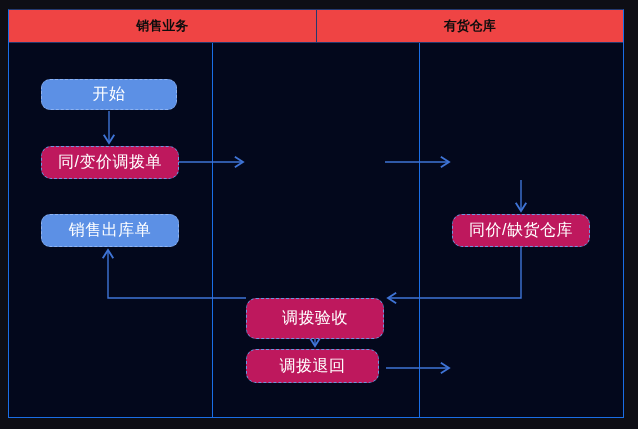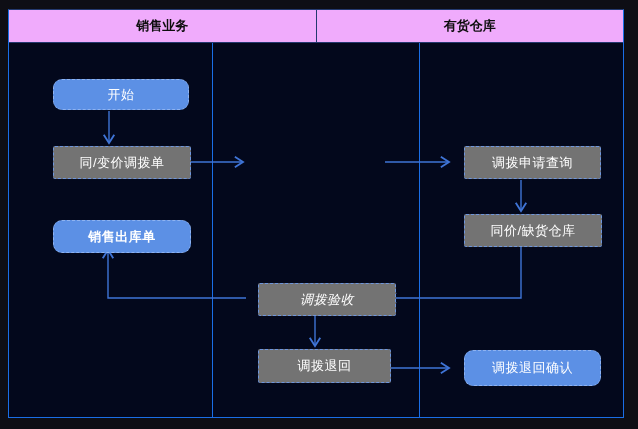--- a/index.html
+++ b/index.html
@@ -1,36 +1,36 @@
 <!DOCTYPE html>
 <html><head>
 <meta charset="utf-8">
 <style>
   html,body{margin:0;padding:0;width:638px;height:429px;background:#0e0e15;overflow:hidden;
     font-family:"Liberation Sans","DejaVu Sans",sans-serif;}
   .stage{position:absolute;left:0;top:0;width:638px;height:429px;}
   .table{position:absolute;left:8px;top:9px;width:616px;height:409px;box-sizing:border-box;
     background:#03081c;border:1px solid #1a6ee6;border-top:1px solid #24396f;}
   .lane-headers{position:absolute;left:0;top:0;right:0;height:33px;display:flex;
-    background:#f0abfc;border-bottom:1px solid #24396f;box-sizing:border-box;}
+    background:#ef4444;border-bottom:1px solid #24396f;box-sizing:border-box;}
   .lane-header{flex:1;display:flex;align-items:center;justify-content:center;
     font-size:13px;font-weight:bold;color:#0d0d0d;border-right:1px solid #24396f;box-sizing:border-box;}
   .lane-header:last-child{border-right:none;}
   .vline{position:absolute;top:33px;bottom:0;width:1px;background:#1a6ee6;}
   .vline.v1{left:203px;}
   .vline.v2{left:410px;}
   .node{position:absolute;display:flex;align-items:center;justify-content:center;
-    box-sizing:border-box;color:#ffffff;font-size:13px;letter-spacing:.5px;text-align:right;margin-left:12px;}
-  .node.deep{background:#737373;border:1px dashed #6d95dd;border-radius:2px;}
+    box-sizing:border-box;color:#ffffff;font-size:16px;letter-spacing:.5px;text-align:right;}
+  .node.deep{background:#be185d;border:1px dashed #6d95dd;border-radius:10px;}
   .node.light{background:#5c90e5;border:1px dashed #8fb3f0;border-radius:9px;}
   .n-start{left:41px;top:79px;width:136px;height:31px;}
   .n-tb1{left:41px;top:146px;width:138px;height:33px;}
-  .n-out{left:41px;top:220px;width:138px;height:33px;font-weight:bold;}
+  .n-out{left:41px;top:214px;width:138px;height:33px;}
   .n-apply{left:246px;top:146px;width:139px;height:33px;}
-  .n-accept{left:246px;top:283px;width:138px;height:33px;font-style:italic;}
+  .n-accept{left:246px;top:298px;width:138px;height:41px;}
   .n-return{left:246px;top:349px;width:133px;height:34px;}
   .n-query{left:452px;top:146px;width:137px;height:33px;}
   .n-tb3{left:452px;top:214px;width:138px;height:33px;}
   .n-confirm{left:452px;top:350px;width:137px;height:36px;}
   svg.edges{position:absolute;left:0;top:0;pointer-events:none;}
 </style>
 </head>
 <body>
 
 <div class="stage">
@@ -60,17 +60,15 @@
       <path d="M315,316 V346" marker-end="url(#arrow)"></path>
       <path d="M386,368 H449" marker-end="url(#arrow)"></path>
     </g>
   </svg>
 
   <div class="node light n-start">开始</div>
   <div class="node deep n-tb1">同/变价调拨单</div>
   <div class="node light n-out">销售出库单</div>
   <div class="node deep n-accept">调拨验收</div>
   <div class="node deep n-return">调拨退回</div>
-  <div class="node deep n-query">调拨申请查询</div>
   <div class="node deep n-tb3">同价/缺货仓库</div>
-  <div class="node light n-confirm">调拨退回确认</div>
 
 </div>
 
 </body></html>

